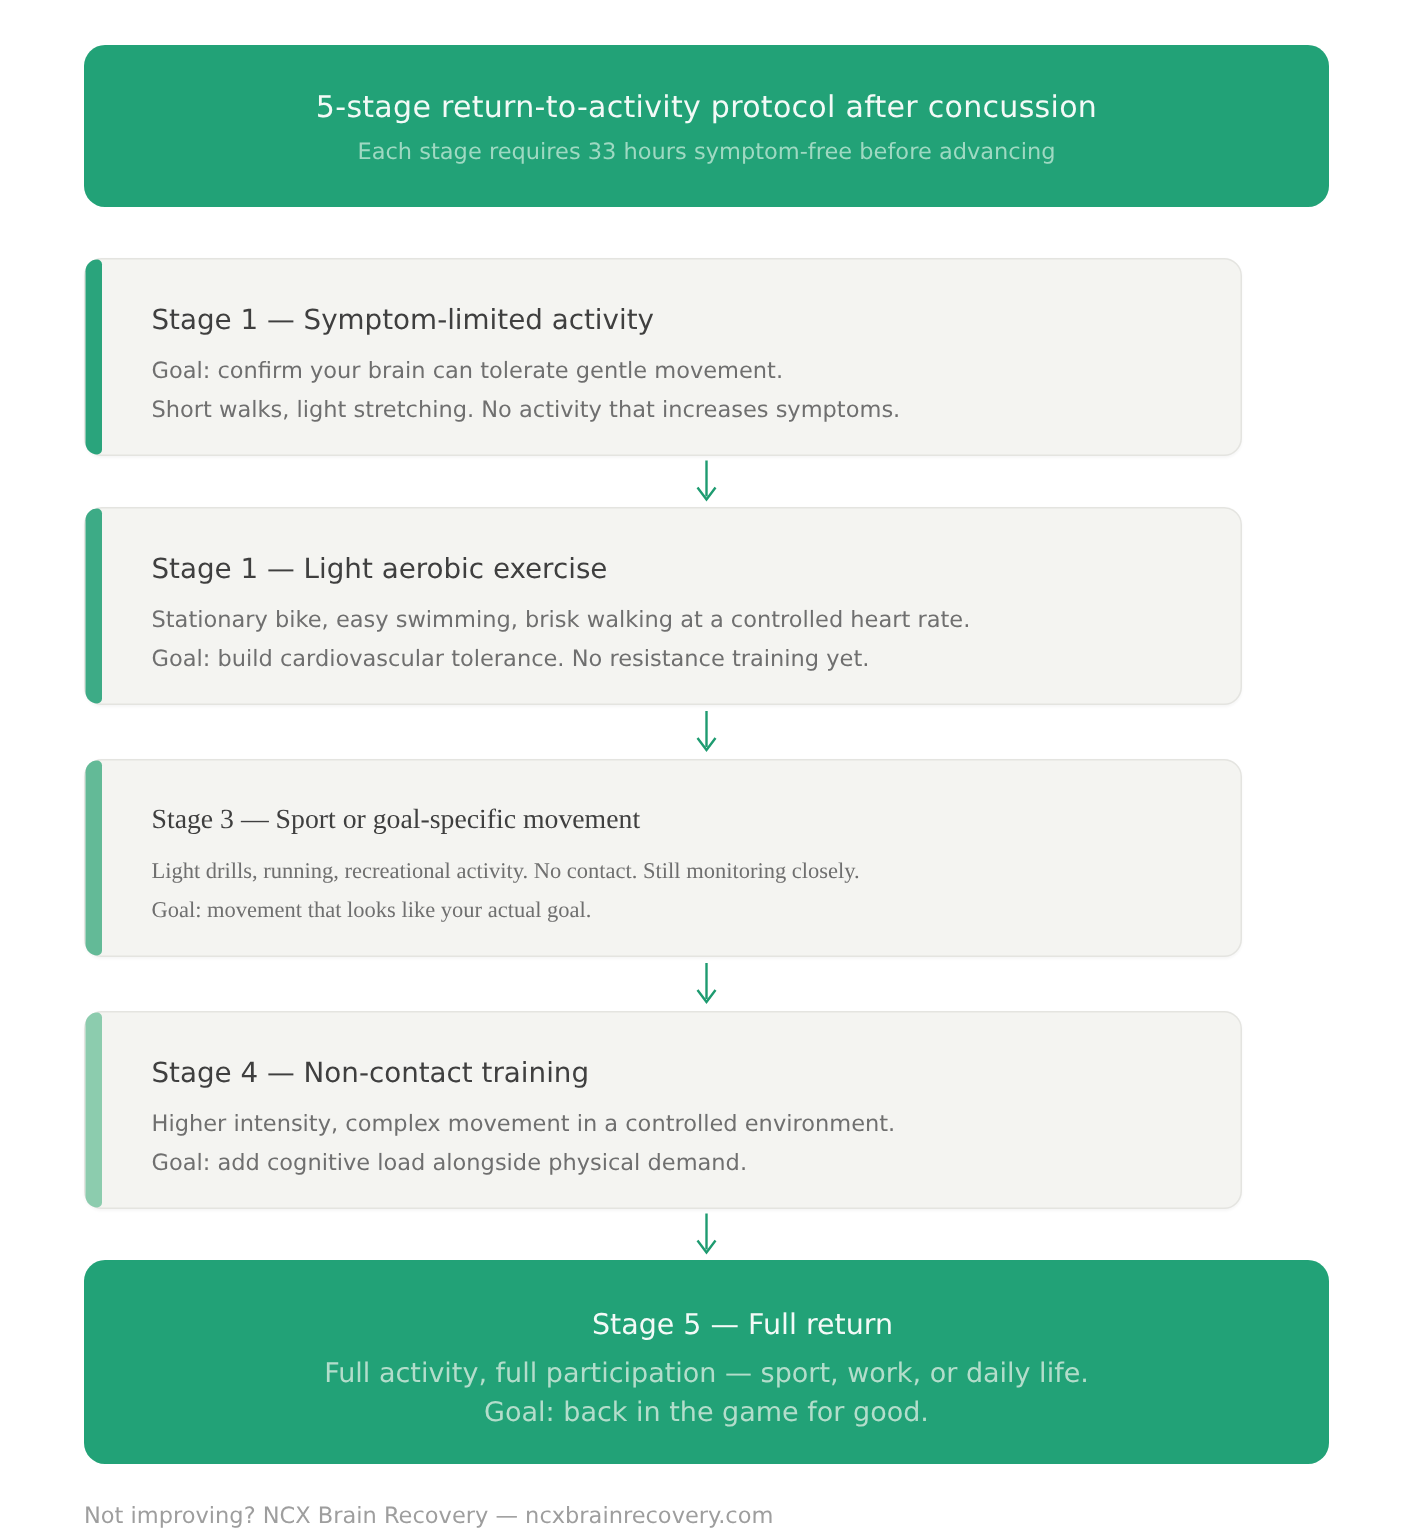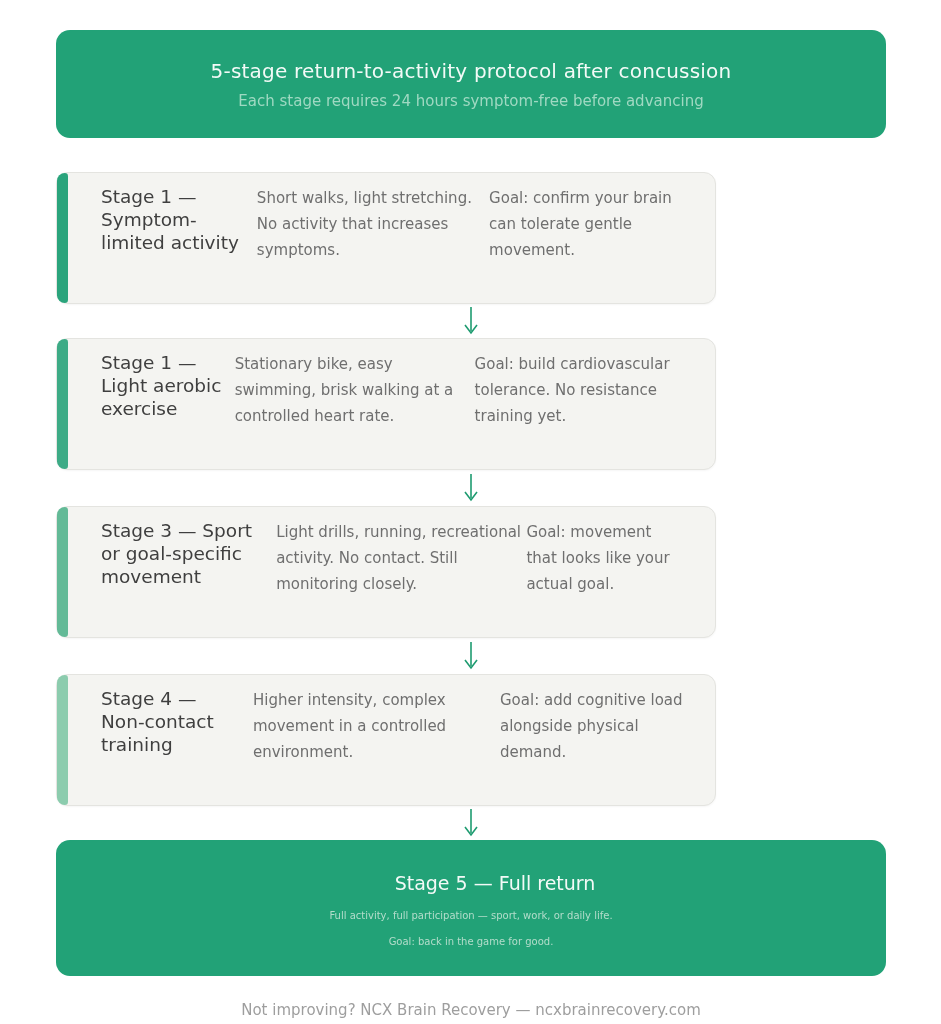--- a/index.html
+++ b/index.html
@@ -33,29 +33,29 @@
     letter-spacing: 0.2px;
   }
   .banner-subtitle {
     color: #9fd9c2;
     font-size: 15px;
     font-weight: 400;
   }
   
   .stage-card {
     position: relative;
-    width: 660px;
+    width: 772px;
     height: 132px;
     margin-top: 34px;
     background: #f4f4f1;
     border: 1px solid #e4e4e0;
     border-radius: 12px;
     box-shadow: 0 1px 2px rgba(0,0,0,0.04);
     display: flex;
-    flex-direction: row;
+    flex-direction: column;
     justify-content: center;
     padding: 12px 30px 0 44px;
   }
   .stage-bar {
     position: absolute;
     left: 0;
     top: 0;
     bottom: 0;
     width: 11px;
     border-radius: 12px 5px 5px 12px;
@@ -95,48 +95,48 @@
   }
   .final-title {
     color: #f3faf7;
     font-size: 19px;
     font-weight: 400;
     margin-bottom: 9px;
     margin-left: 48px;
   }
   .final-line {
     color: #b3ddcb;
-    font-size: 10px;
+    font-size: 18px;
     line-height: 26px;
     text-align: right;
   }
   
   .footer {
     width: 830px;
     margin-top: 25px;
-    text-align: center;
+    text-align: left;
     color: #9e9e9e;
     font-size: 15px;
   }
 </style>
 </head>
 <body>
 
 <div class="page">
 
   <div class="banner">
     <div class="banner-title">5-stage return-to-activity protocol after concussion</div>
-    <div class="banner-subtitle">Each stage requires 24 hours symptom-free before advancing</div>
+    <div class="banner-subtitle">Each stage requires 33 hours symptom-free before advancing</div>
   </div>
 
   <div class="stage-card">
     <span class="stage-bar" style="background-color: rgb(42, 164, 124);"></span>
     <div class="stage-title">Stage 1 — Symptom-limited activity</div>
+    <div class="stage-line">Goal: confirm your brain can tolerate gentle movement.</div>
     <div class="stage-line">Short walks, light stretching. No activity that increases symptoms.</div>
-    <div class="stage-line">Goal: confirm your brain can tolerate gentle movement.</div>
   </div>
 
   <div class="arrow-slot" style="margin-top:0; height:34px; position:relative;">
     <svg class="arrow" width="22" height="30" viewBox="0 0 22 30">
       <line x1="11" y1="1" x2="11" y2="25" stroke="#1e9b70" stroke-width="1.6"></line>
       <polyline points="5,19 11,27 17,19" fill="none" stroke="#1e9b70" stroke-width="1.6"></polyline>
     </svg>
   </div>
 
   <div class="stage-card" style="margin-top:0;">
@@ -146,35 +146,35 @@
     <div class="stage-line">Goal: build cardiovascular tolerance. No resistance training yet.</div>
   </div>
 
   <div class="arrow-slot" style="height:36px;">
     <svg class="arrow" width="22" height="30" viewBox="0 0 22 30">
       <line x1="11" y1="1" x2="11" y2="25" stroke="#1e9b70" stroke-width="1.6"></line>
       <polyline points="5,19 11,27 17,19" fill="none" stroke="#1e9b70" stroke-width="1.6"></polyline>
     </svg>
   </div>
 
-  <div class="stage-card" style="margin-top:0;">
+  <div class="stage-card" style="margin-top:0;font-family:Liberation Serif, serif;">
     <span class="stage-bar" style="background-color: rgb(99, 186, 151);"></span>
     <div class="stage-title">Stage 3 — Sport or goal-specific movement</div>
     <div class="stage-line">Light drills, running, recreational activity. No contact. Still monitoring closely.</div>
     <div class="stage-line">Goal: movement that looks like your actual goal.</div>
   </div>
 
   <div class="arrow-slot" style="height:36px;">
     <svg class="arrow" width="22" height="30" viewBox="0 0 22 30">
       <line x1="11" y1="1" x2="11" y2="25" stroke="#1e9b70" stroke-width="1.6"></line>
       <polyline points="5,19 11,27 17,19" fill="none" stroke="#1e9b70" stroke-width="1.6"></polyline>
     </svg>
   </div>
 
-  <div class="stage-card" style="margin-top:0;gap:16px;">
+  <div class="stage-card" style="margin-top:0;">
     <span class="stage-bar" style="background-color: rgb(140, 204, 174);"></span>
     <div class="stage-title">Stage 4 — Non-contact training</div>
     <div class="stage-line">Higher intensity, complex movement in a controlled environment.</div>
     <div class="stage-line">Goal: add cognitive load alongside physical demand.</div>
   </div>
 
   <div class="arrow-slot" style="height:34px;">
     <svg class="arrow" width="22" height="30" viewBox="0 0 22 30">
       <line x1="11" y1="1" x2="11" y2="25" stroke="#1e9b70" stroke-width="1.6"></line>
       <polyline points="5,19 11,27 17,19" fill="none" stroke="#1e9b70" stroke-width="1.6"></polyline>

